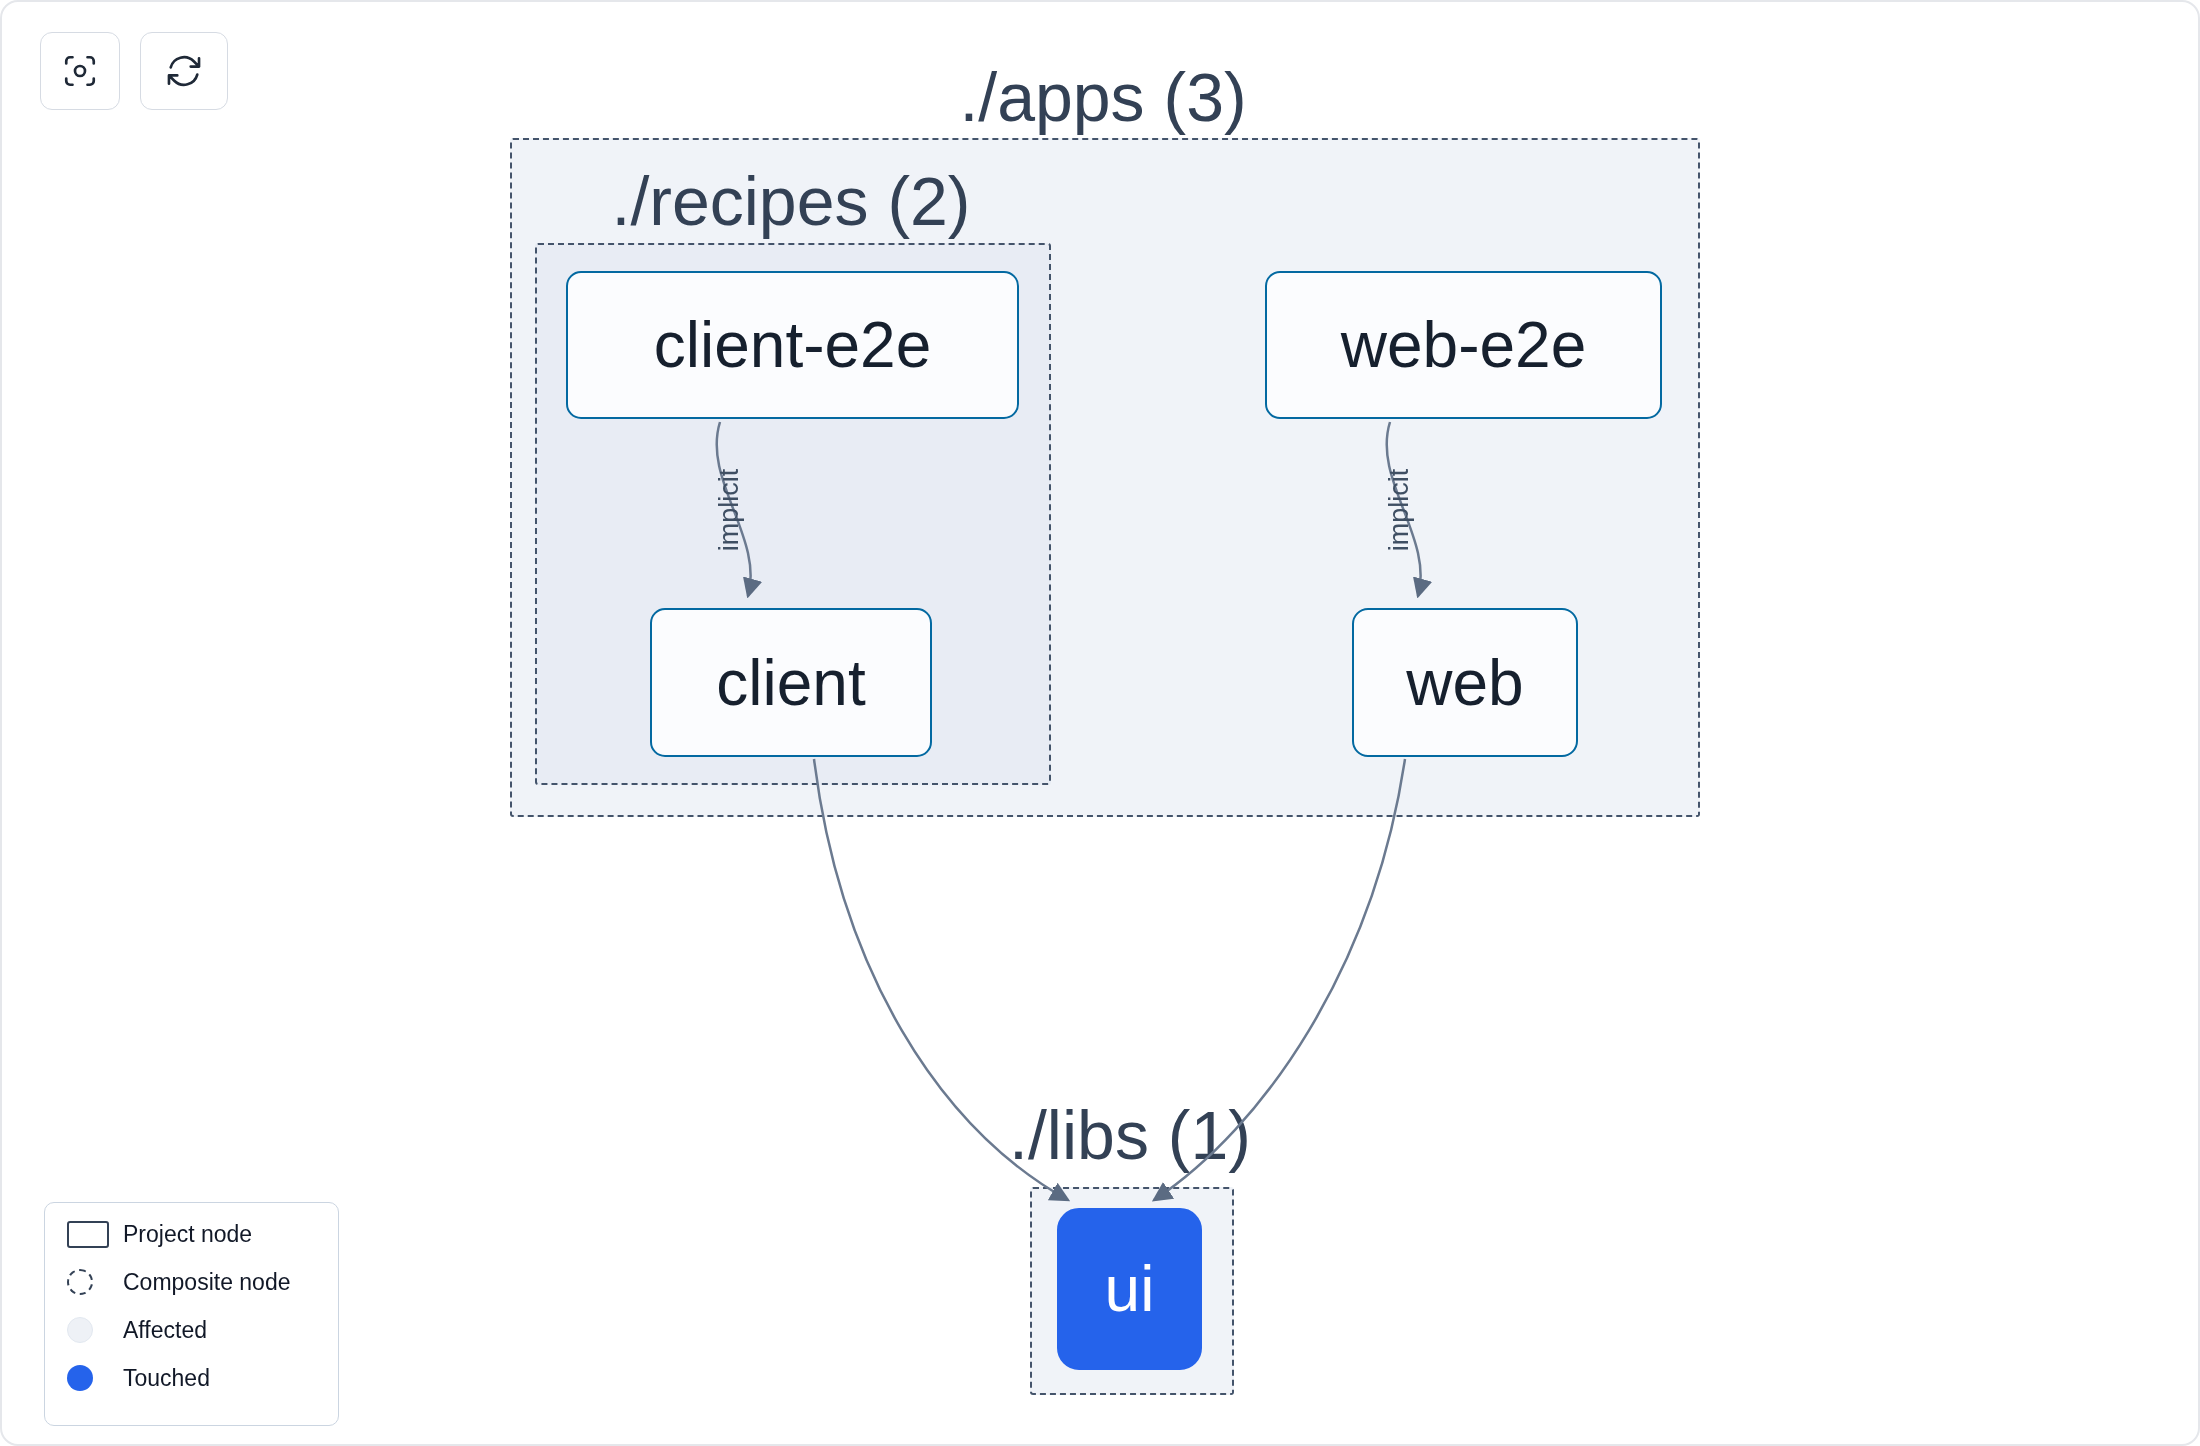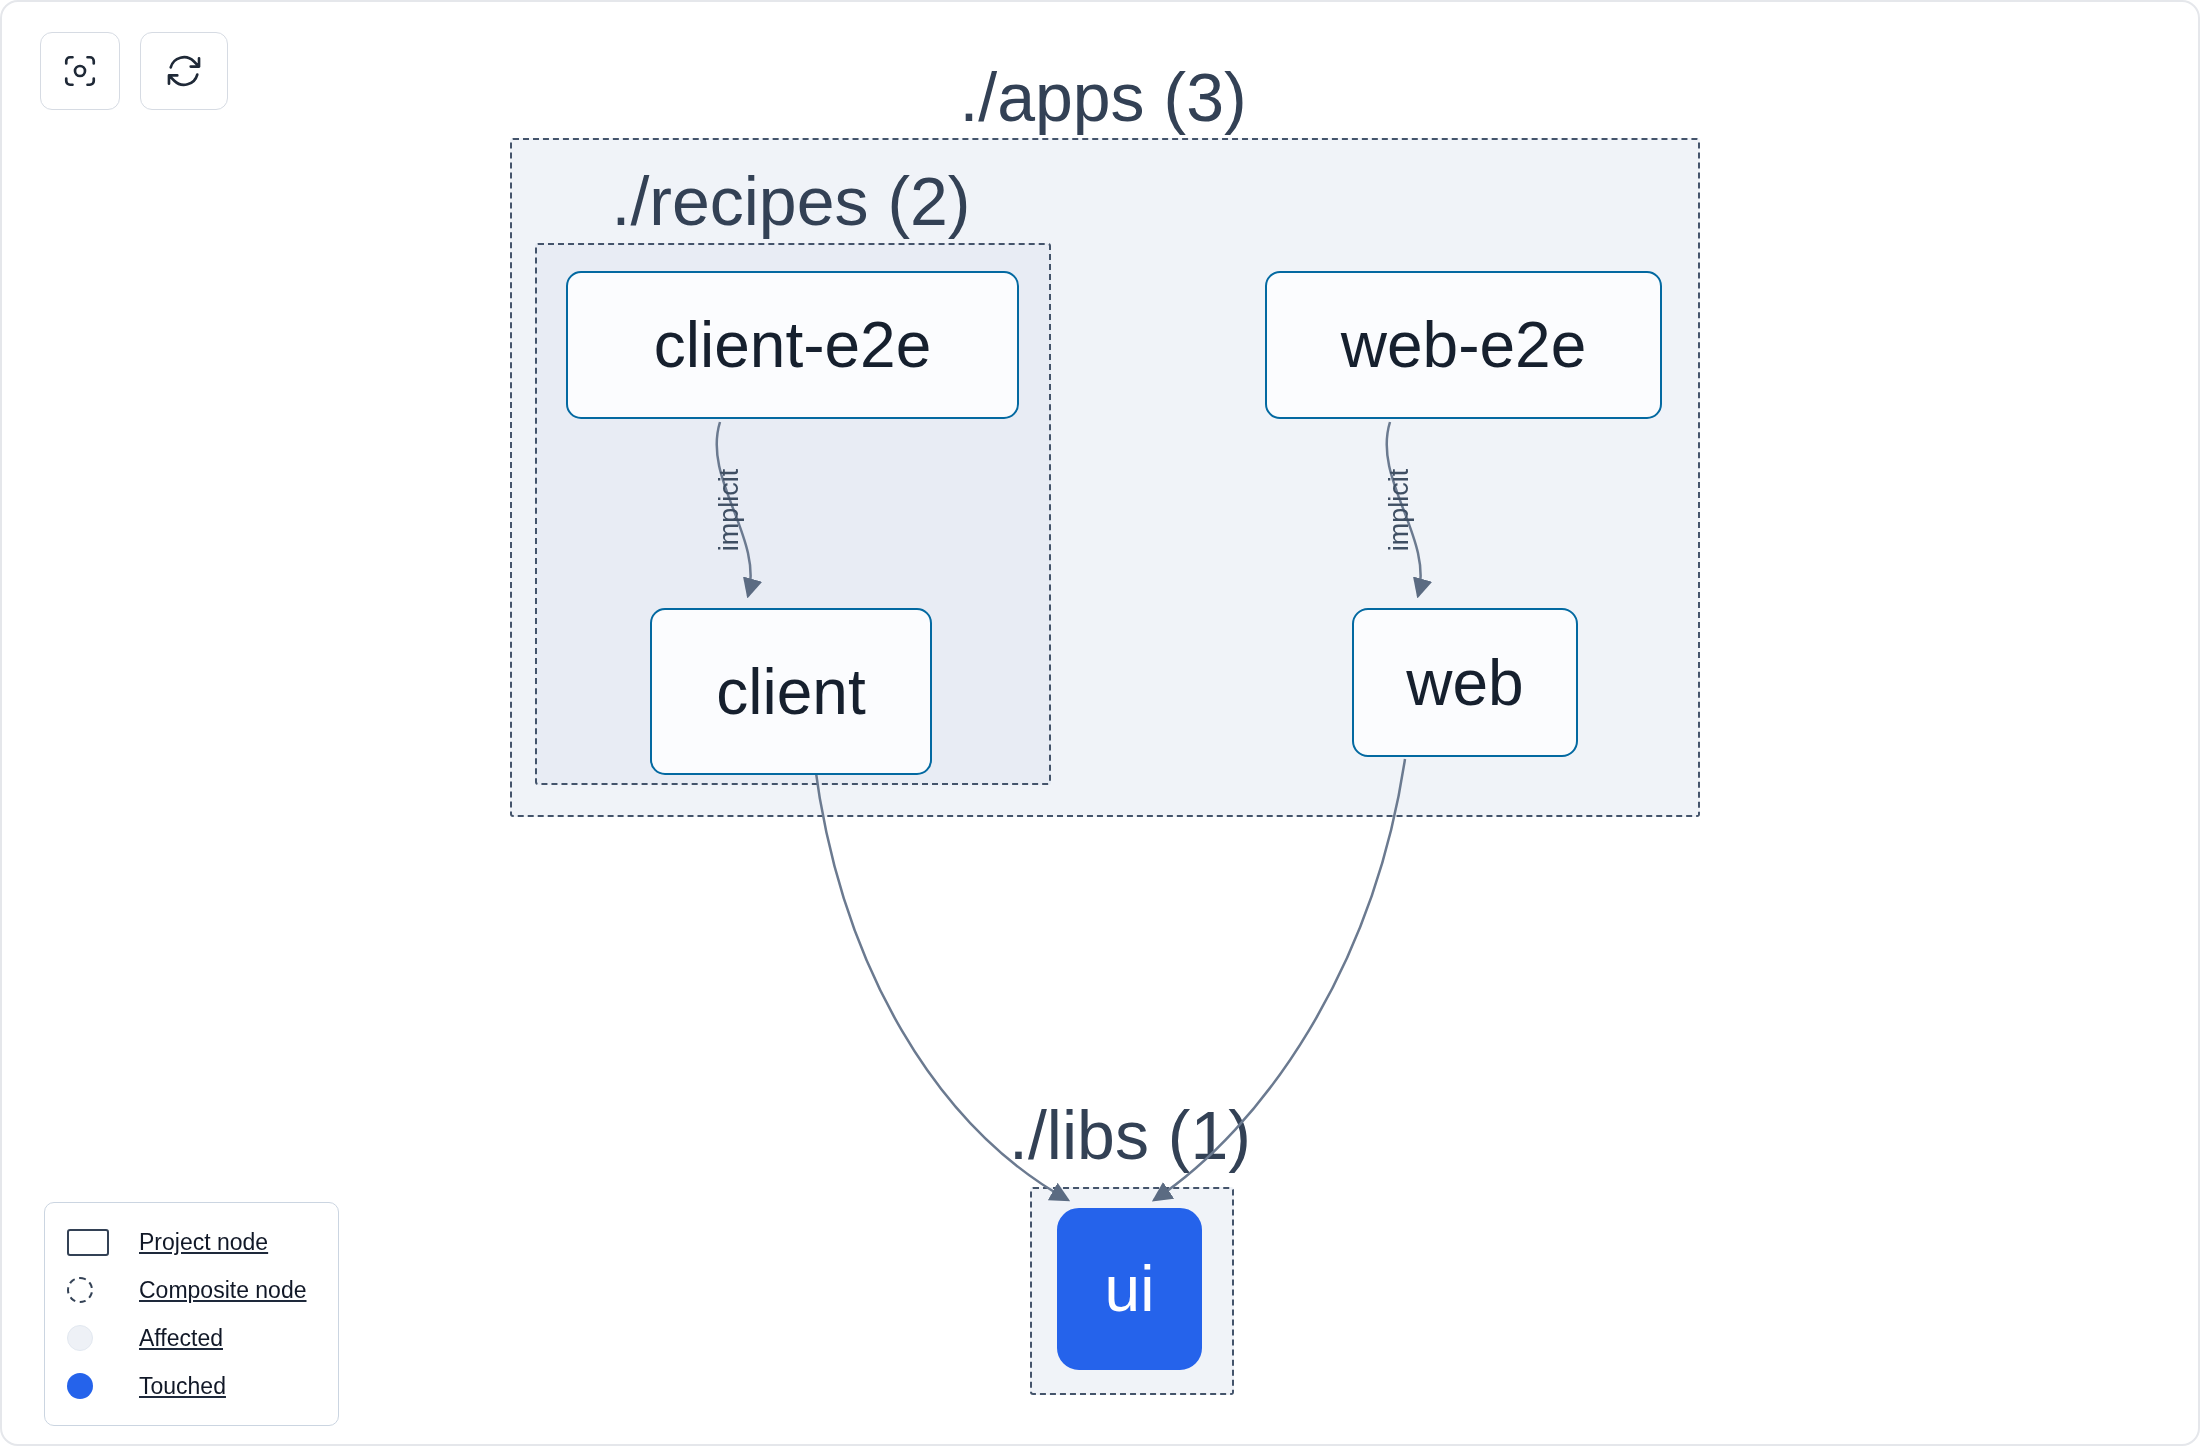--- a/index.html
+++ b/index.html
@@ -38,30 +38,30 @@
   .edge-label{font-family:"Liberation Sans",sans-serif;font-size:27px;fill:#3f4f63;text-anchor:middle;dominant-baseline:central;}
   
   .node{
     position:absolute;z-index:3;display:flex;align-items:center;justify-content:center;
     background:#fbfcfe;border:2px solid #0369a1;border-radius:15px;
     font-size:64px;color:#16202e;cursor:pointer;box-sizing:border-box;white-space:nowrap;
   }
   .node.touched{background:#2563eb;border-color:#2563eb;color:#ffffff;border-radius:22px;}
   .n-client-e2e{left:564px;top:269px;width:453px;height:148px;}
   .n-web-e2e{left:1263px;top:269px;width:397px;height:148px;}
-  .n-client{left:648px;top:606px;width:282px;height:167px;}
+  .n-client{left:648px;top:606px;width:282px;height:149px;}
   .n-web{left:1350px;top:606px;width:226px;height:149px;border-radius:16px;}
   .n-ui{left:1055px;top:1206px;width:145px;height:162px;}
   
   .legend{
     position:absolute;left:42px;top:1200px;width:295px;box-sizing:border-box;
     background:#ffffff;border:1px solid #cbd5e1;border-radius:10px;
     padding:18px 22px;z-index:10;display:flex;flex-direction:column;gap:6px;
   }
-  .legend-row{display:flex;align-items:center;gap:28px;height:42px;text-decoration:underline;}
+  .legend-row{display:flex;align-items:flex-start;gap:12px;height:42px;}
   .sw-wrap{width:44px;display:flex;justify-content:flex-start;align-items:center;}
   .sw{display:inline-block;box-sizing:border-box;}
   .sw-project{width:42px;height:27px;border:2px solid #334155;border-radius:3px;background:#ffffff;}
   .sw-composite{width:26px;height:26px;border:2px dashed #334155;border-radius:50%;}
   .sw-affected{width:26px;height:26px;border-radius:50%;background:#eef1f6;border:1px solid #e2e8f0;}
   .sw-touched{width:26px;height:26px;border-radius:50%;background:#2563eb;}
   .legend-label{font-size:23px;color:#111827;}
 </style>
 </head>
 <body>

